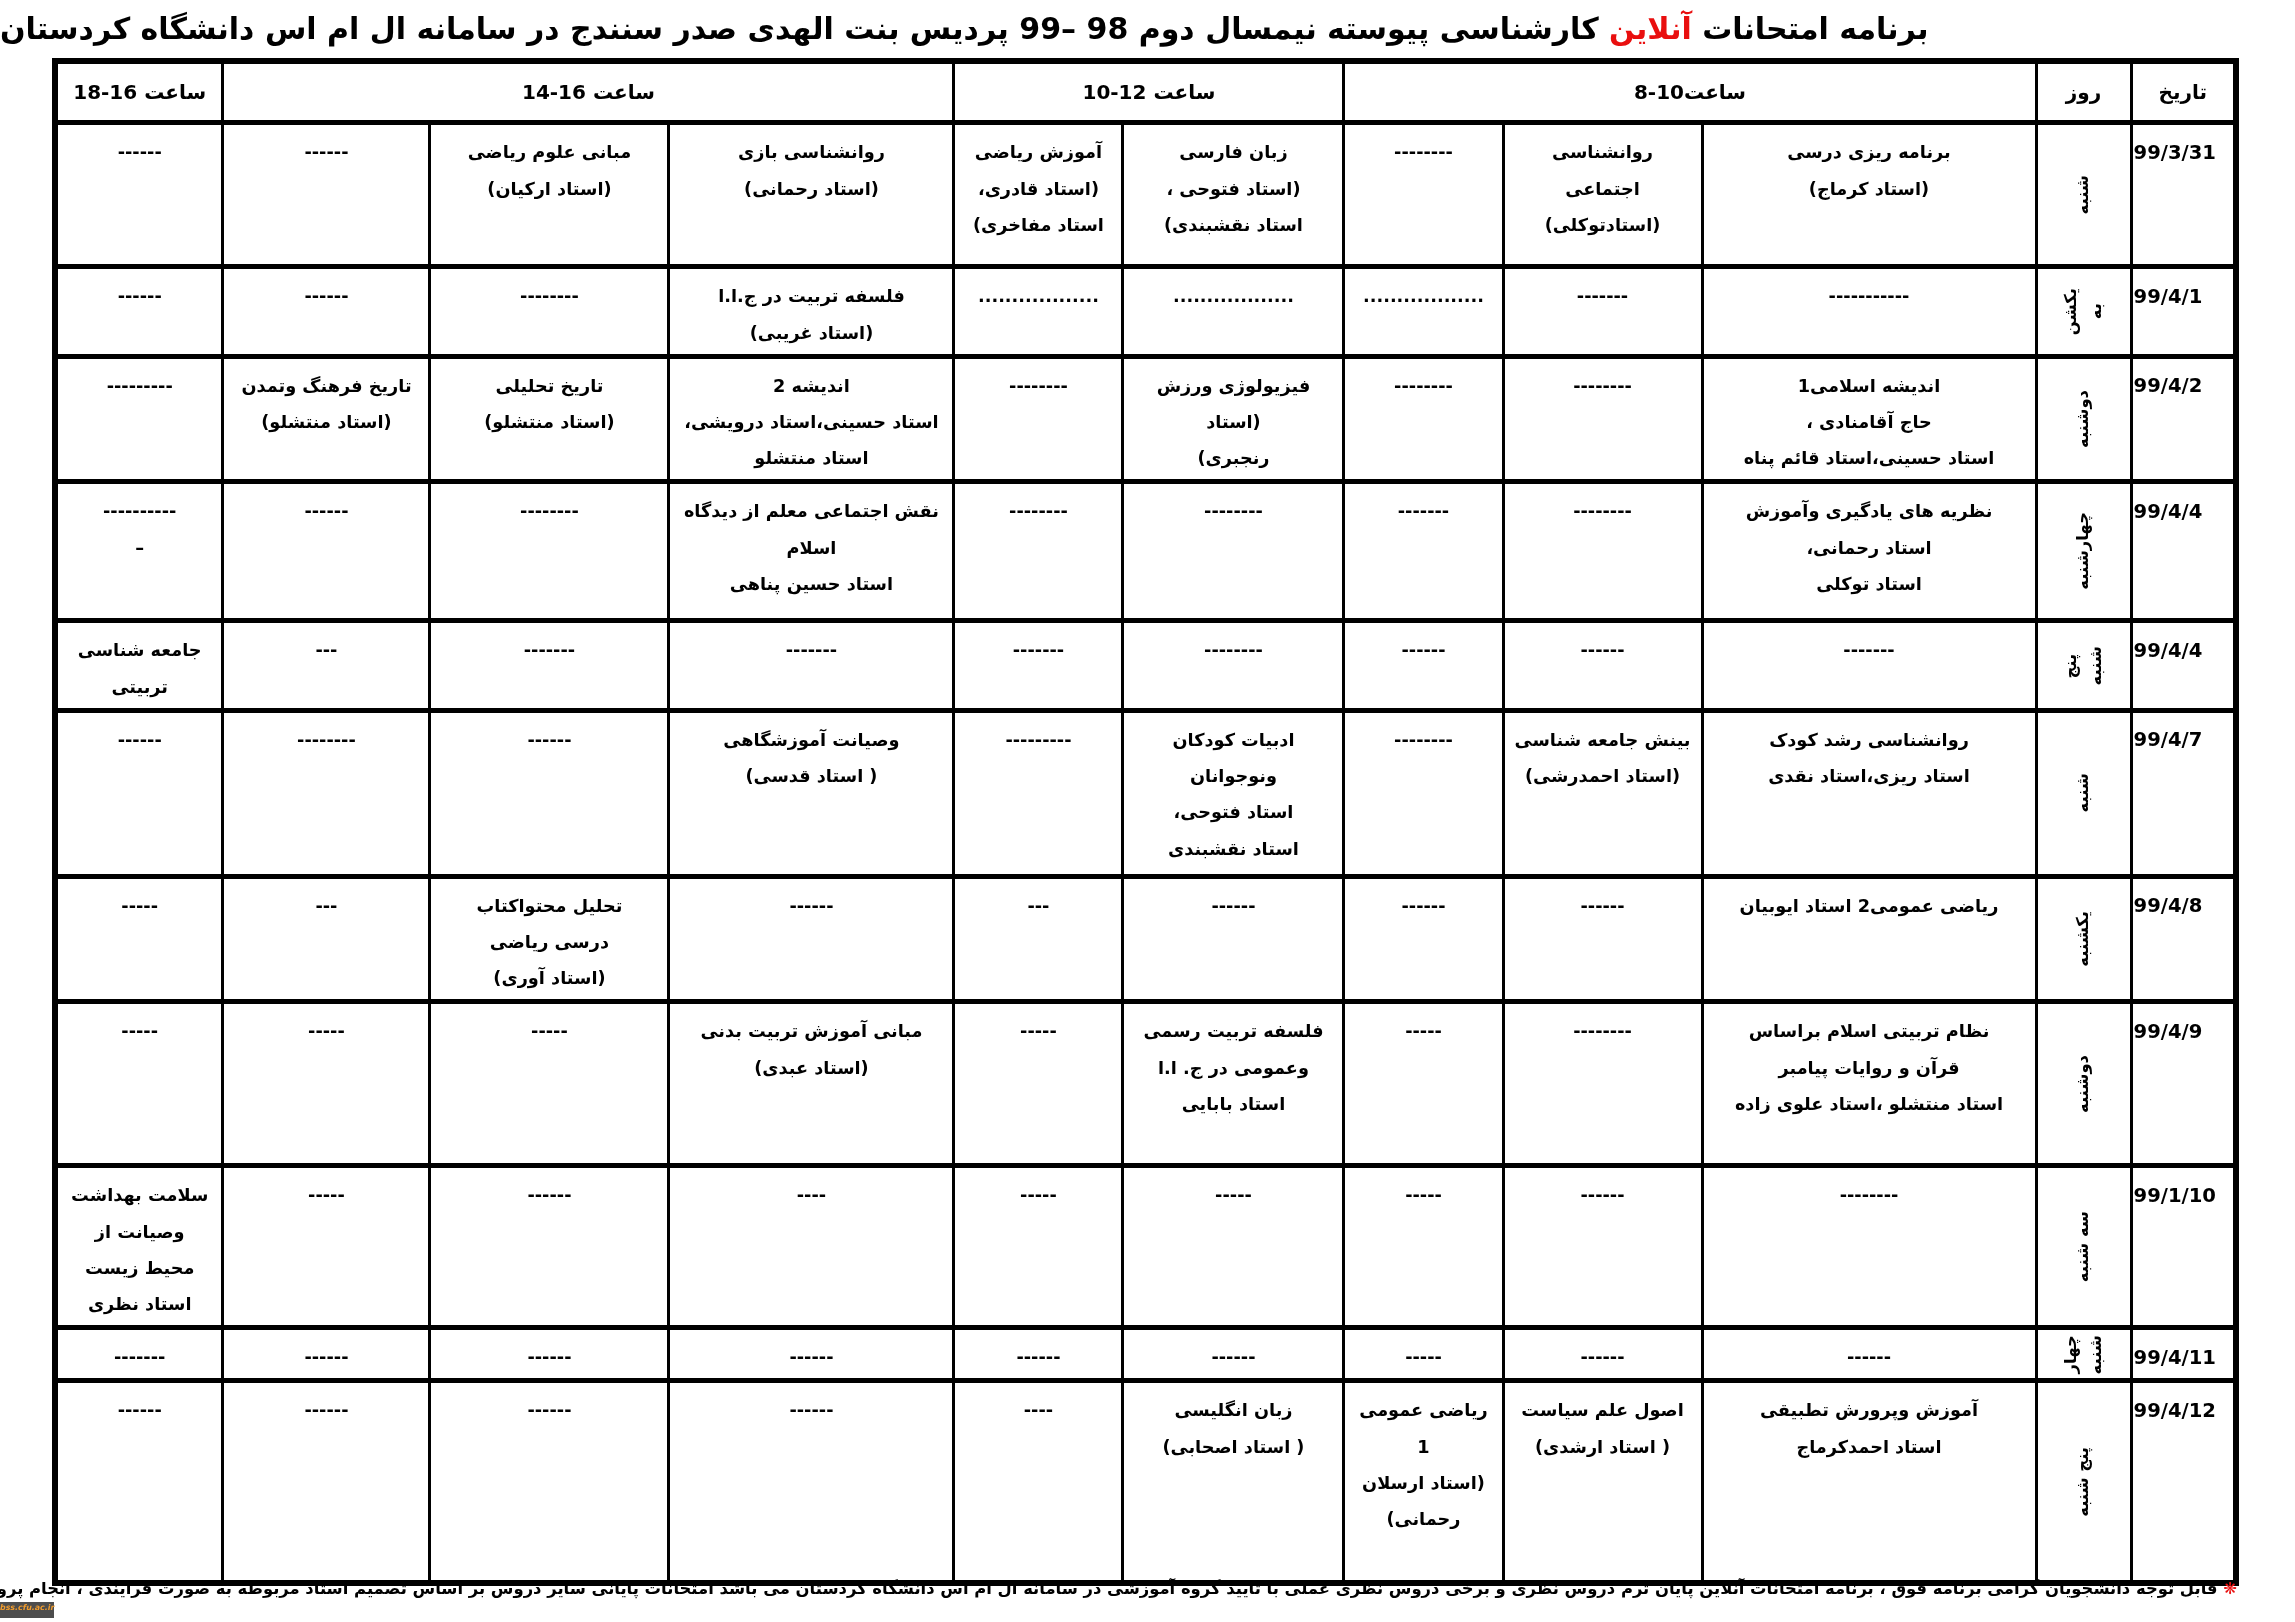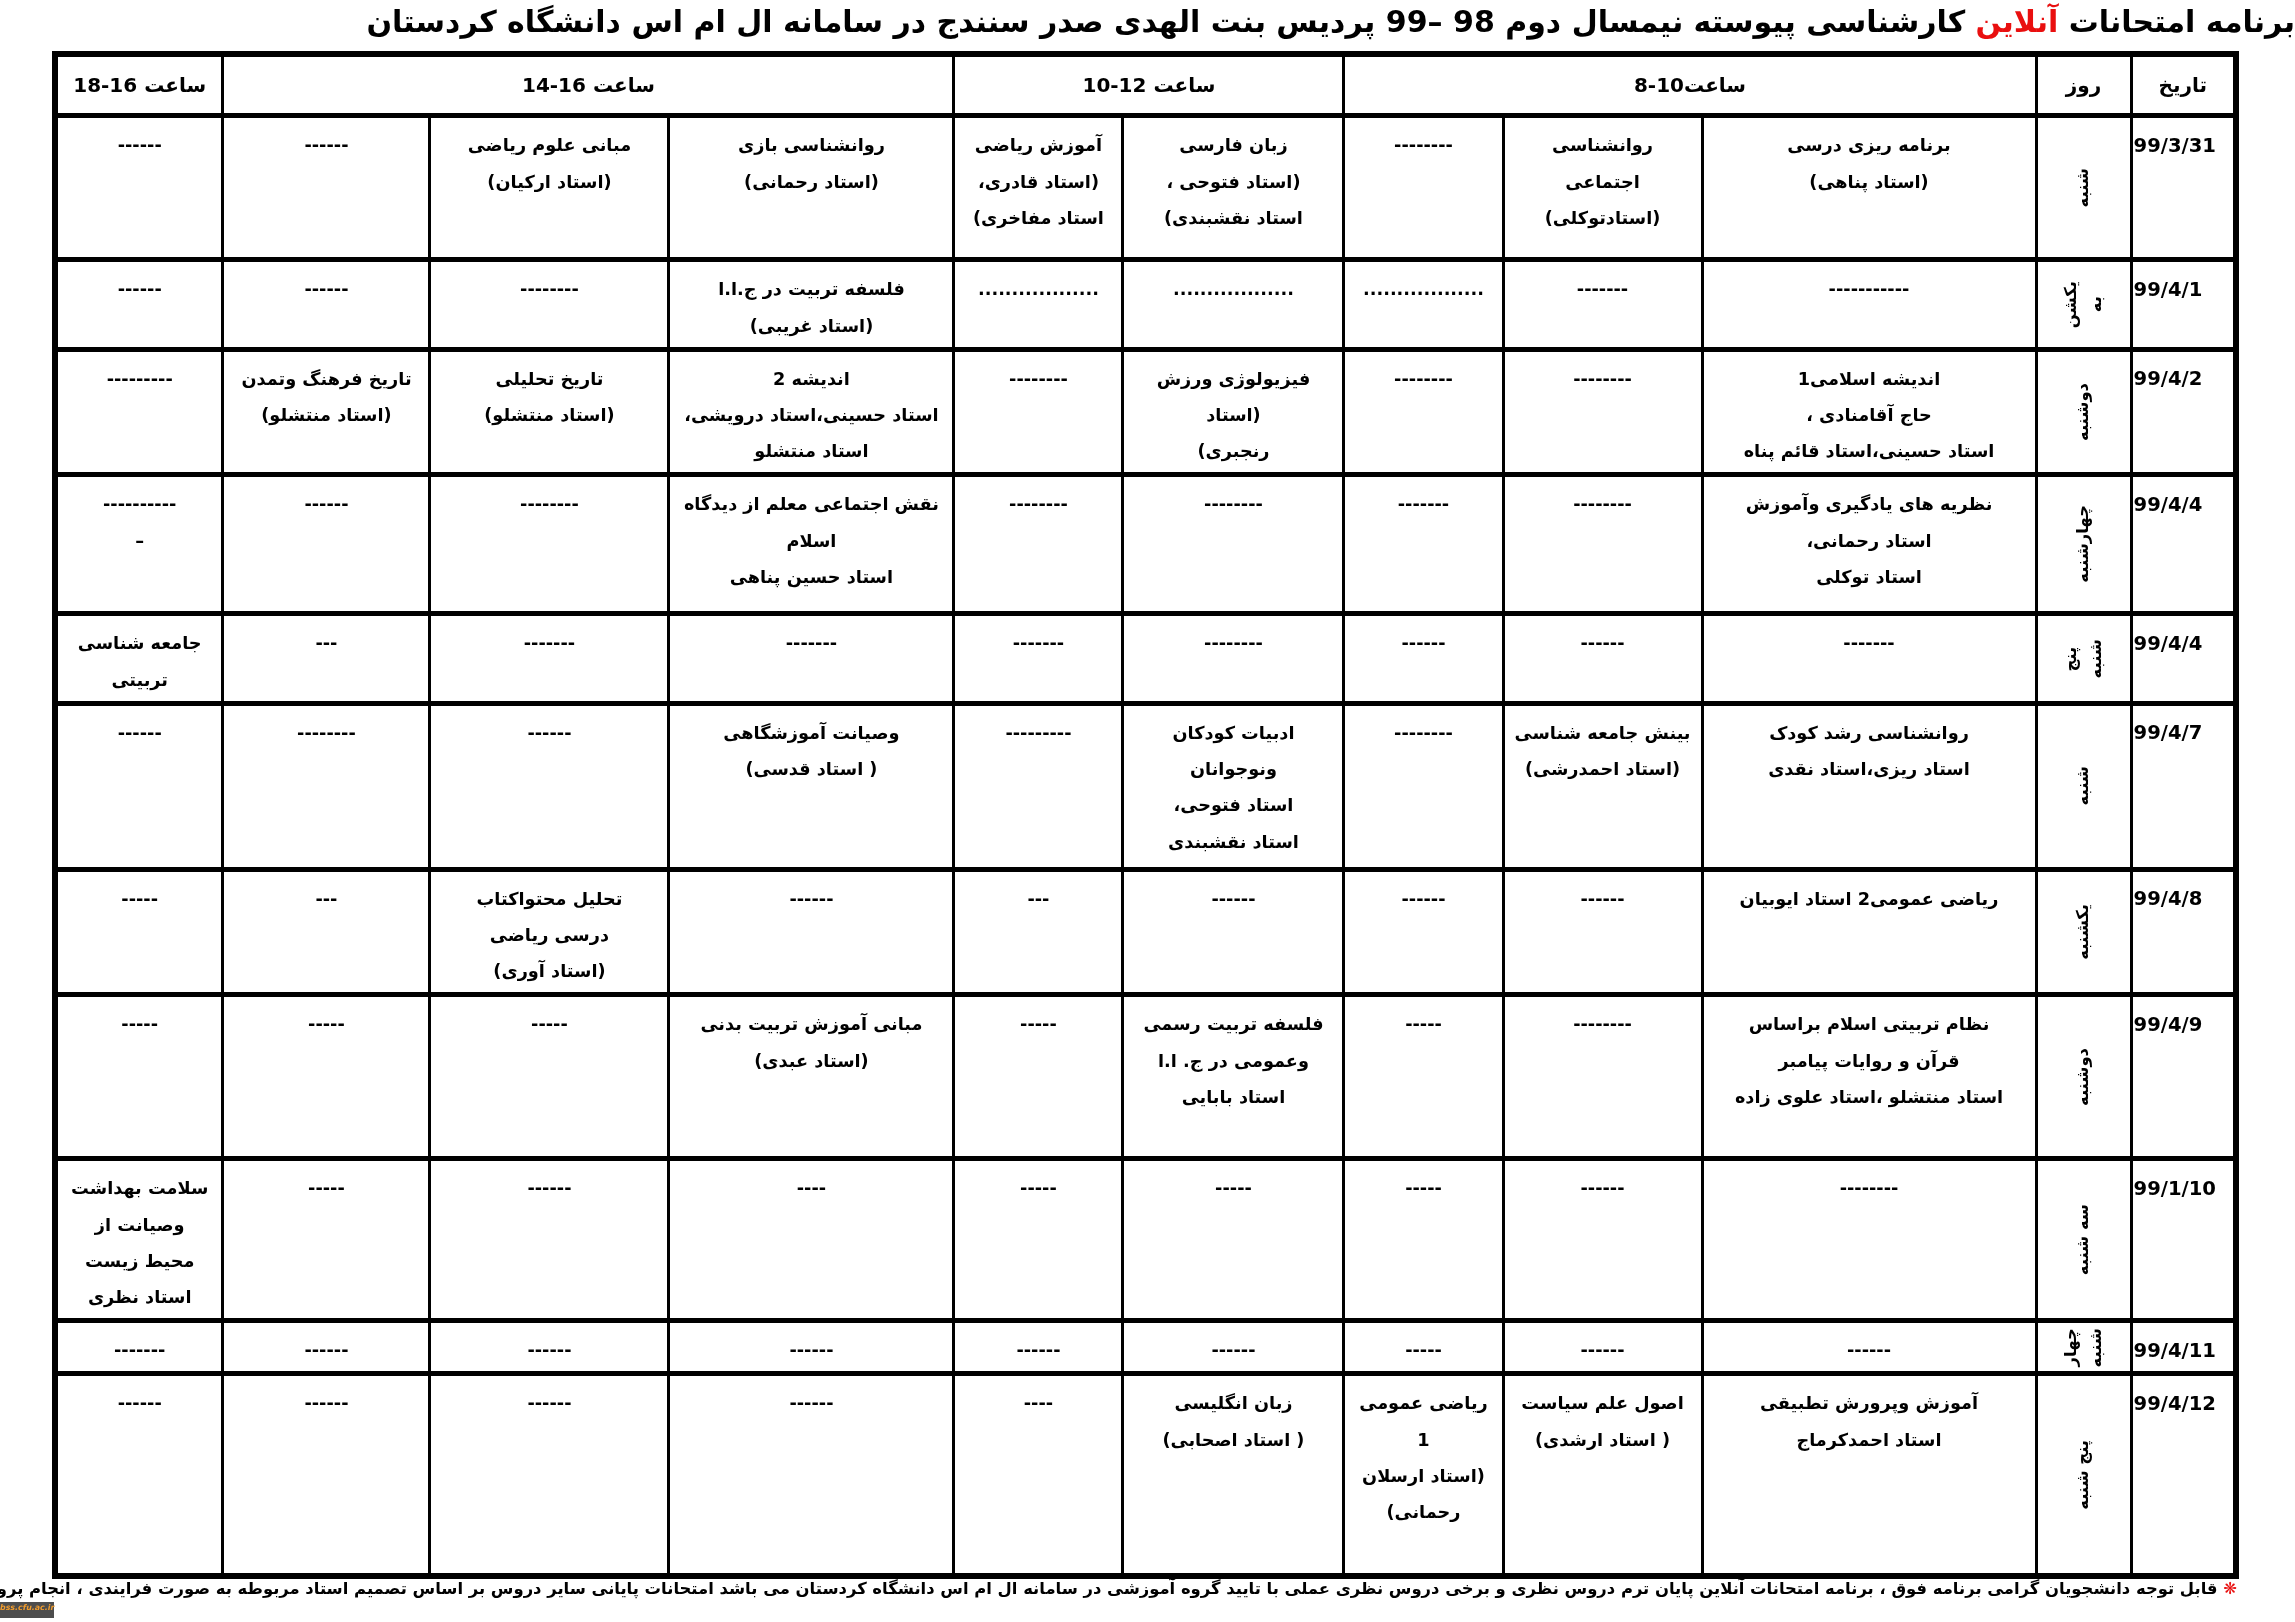--- a/index.html
+++ b/index.html
@@ -7,22 +7,22 @@
     position:relative;
     width:2295px;height:1623px;
     background:#ffffff;
     font-family:"DejaVu Sans",sans-serif;
     color:#000;
     overflow:hidden;
     direction:rtl;
   }
   
   .title{
-    padding-top:4px;
-    text-align:right;
+    padding-top:11px;
+    text-align:left;
     font-size:30px;
     font-weight:bold;
     white-space:nowrap;
   }
   .red{color:#e90f0f;}
   
   table.sched{
     table-layout:fixed;
     border-collapse:collapse;
     width:2182px;
@@ -128,21 +128,21 @@
         <th><span>ساعت</span> <span class="range">18-16</span></th>
       </tr>
     </thead>
     <tbody>
         <tr>
           <td class="date"><bdi>99/3/31</bdi></td>
           <td class="day">
             <div class="rot">شنبه</div>
           </td>
           <td class="cell">برنامه ریزی درسی
-(استاد پناهی)</td>
+(استاد کرماج)</td>
           <td class="cell">روانشناسی
 اجتماعی
 (استادتوکلی)</td>
           <td class="cell">--------</td>
           <td class="cell">زبان فارسی
 (استاد فتوحی ،
 استاد نقشبندی)</td>
           <td class="cell">آموزش ریاضی
 (استاد قادری،
 استاد مفاخری)</td>

